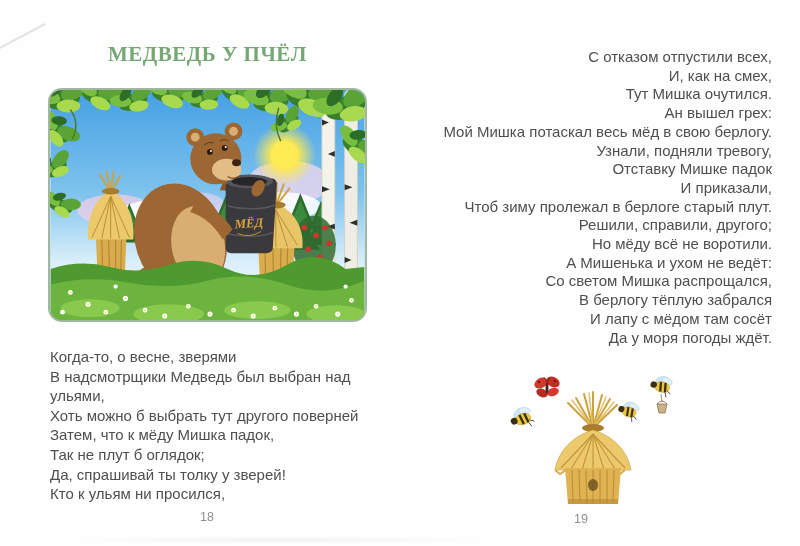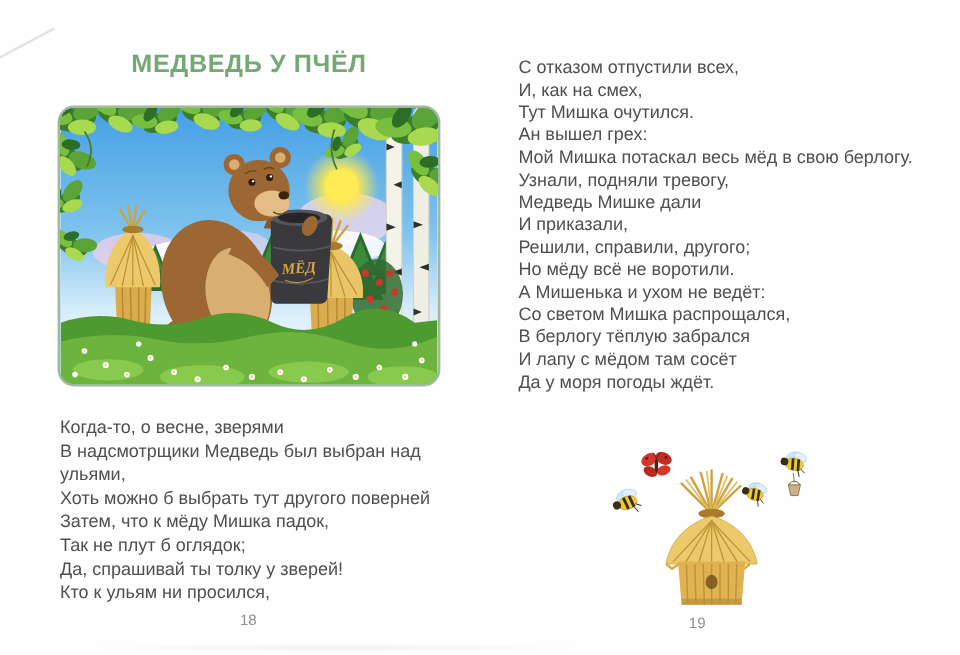--- a/index.html
+++ b/index.html
@@ -11,32 +11,32 @@
   .corner-line{
     position:absolute; top:50px; left:-6px; width:58px; height:0;
     border-top:2px solid #e2e2e2; transform:rotate(-28deg); transform-origin:left center;
   }
   .bottom-shadow{
     position:absolute; left:70px; bottom:2px; width:420px; height:8px;
     background:radial-gradient(ellipse at center, rgba(0,0,0,.05), rgba(0,0,0,0) 70%);
   }
   .page-title{
     position:absolute; left:48px; top:42px; width:319px; text-align:center;
-    font-family:Liberation Sans, sans-serif; font-weight:bold; font-size:21px;
+    font-family:Liberation Serif, serif; font-weight:bold; font-size:21px;
     letter-spacing:.5px; color:#76a875; margin:0;
   }
   .pic-frame{
     position:absolute; left:48px; top:88px; width:319px; height:234px;
     border:2px solid #a2b7a0; border-radius:14px; overflow:hidden; box-sizing:border-box;
     background:#bfe2f4;
   }
   .pic-frame svg{display:block; width:100%; height:100%;}
   .poem{position:absolute; color:#4f4f4f;}
   .poem-left{left:50px; top:347px; width:340px; font-size:15px; line-height:19.6px;}
-  .poem-right{left:432px; top:48px; width:340px; font-size:15px; line-height:18.7px;}
+  .poem-right{left:432px; top:48px; width:340px; font-size:15px; line-height:18.7px;text-align:right;}
   .page-num{position:absolute; font-size:12.5px; color:#8f8f8f;}
   .page-num-left{left:200px; top:510px;}
   .page-num-right{left:574px; top:512px;}
   .hive-vignette{position:absolute; left:490px; top:372px; width:210px; height:143px;}
   .hive-vignette svg{display:block; width:100%; height:100%;}
 </style>
 </head>
 <body>
 
 <div class="spread">
@@ -298,22 +298,23 @@
 
   <div class="page-num page-num-left">18</div>
 
   <div class="poem poem-right">
     <div>С отказом отпустили всех,</div>
     <div>И, как на смех,</div>
     <div>Тут Мишка очутился.</div>
     <div>Ан вышел грех:</div>
     <div>Мой Мишка потаскал весь мёд в свою берлогу.</div>
     <div>Узнали, подняли тревогу,</div>
-    <div>Медведь Мишке дали</div>
+    <div>Отставку Мишке падок</div>
     <div>И приказали,</div>
+    <div>Чтоб зиму пролежал в берлоге старый плут.</div>
     <div>Решили, справили, другого;</div>
     <div>Но мёду всё не воротили.</div>
     <div>А Мишенька и ухом не ведёт:</div>
     <div>Со светом Мишка распрощался,</div>
     <div>В берлогу тёплую забрался</div>
     <div>И лапу с мёдом там сосёт</div>
     <div>Да у моря погоды ждёт.</div>
   </div>
 
   <div class="hive-vignette">

